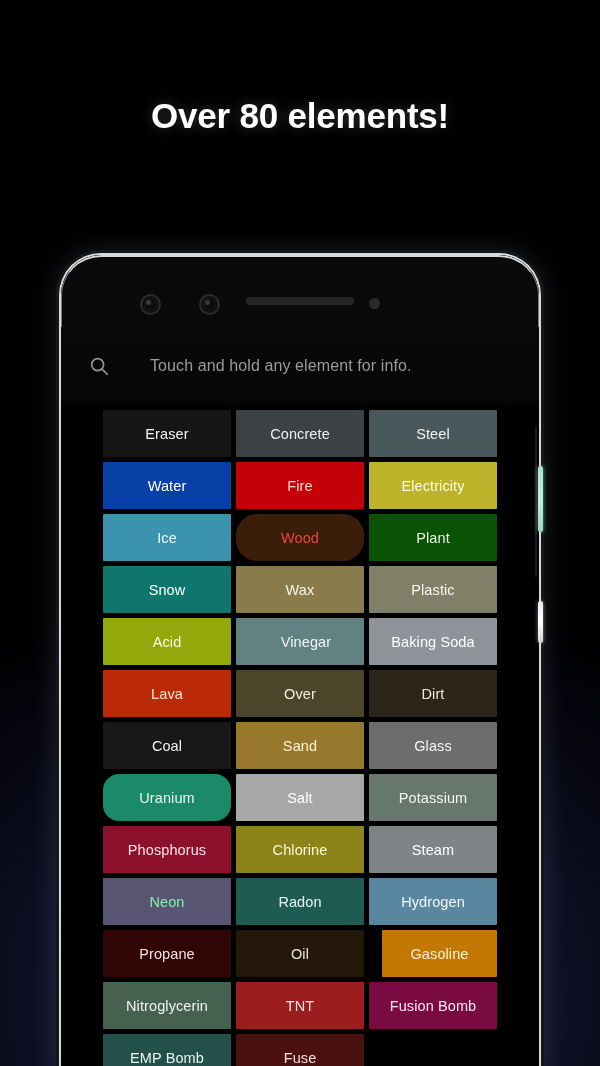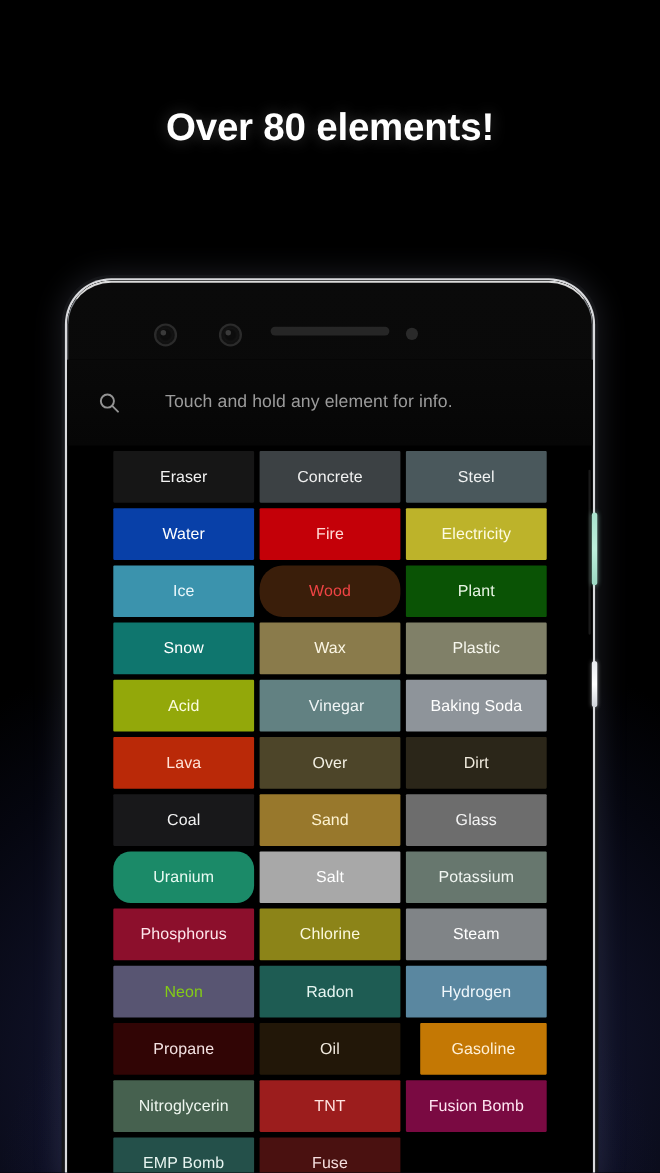--- a/index.html
+++ b/index.html
@@ -308,21 +308,21 @@
         </div>
         <div class="element-tile" style="background: rgb(140, 15, 44); color: rgb(255, 230, 236);">
           <span>Phosphorus</span>
         </div>
         <div class="element-tile" style="background: rgb(140, 132, 24); color: rgb(251, 248, 221);">
           <span>Chlorine</span>
         </div>
         <div class="element-tile" style="background: rgb(128, 132, 135); color: rgb(255, 255, 255);">
           <span>Steam</span>
         </div>
-        <div class="element-tile" style="background: rgb(88, 85, 114); color: #84cc16; text-align: right;">
+        <div class="element-tile" style="background: rgb(88, 85, 114); color: #86efac; text-align: right;">
           <span>Neon</span>
         </div>
         <div class="element-tile" style="background: rgb(30, 92, 83); color: rgb(230, 245, 241);">
           <span>Radon</span>
         </div>
         <div class="element-tile" style="background: rgb(90, 135, 160); color: rgb(240, 247, 251);">
           <span>Hydrogen</span>
         </div>
         <div class="element-tile" style="background: rgb(49, 5, 5); color: rgb(244, 226, 226);">
           <span>Propane</span>

